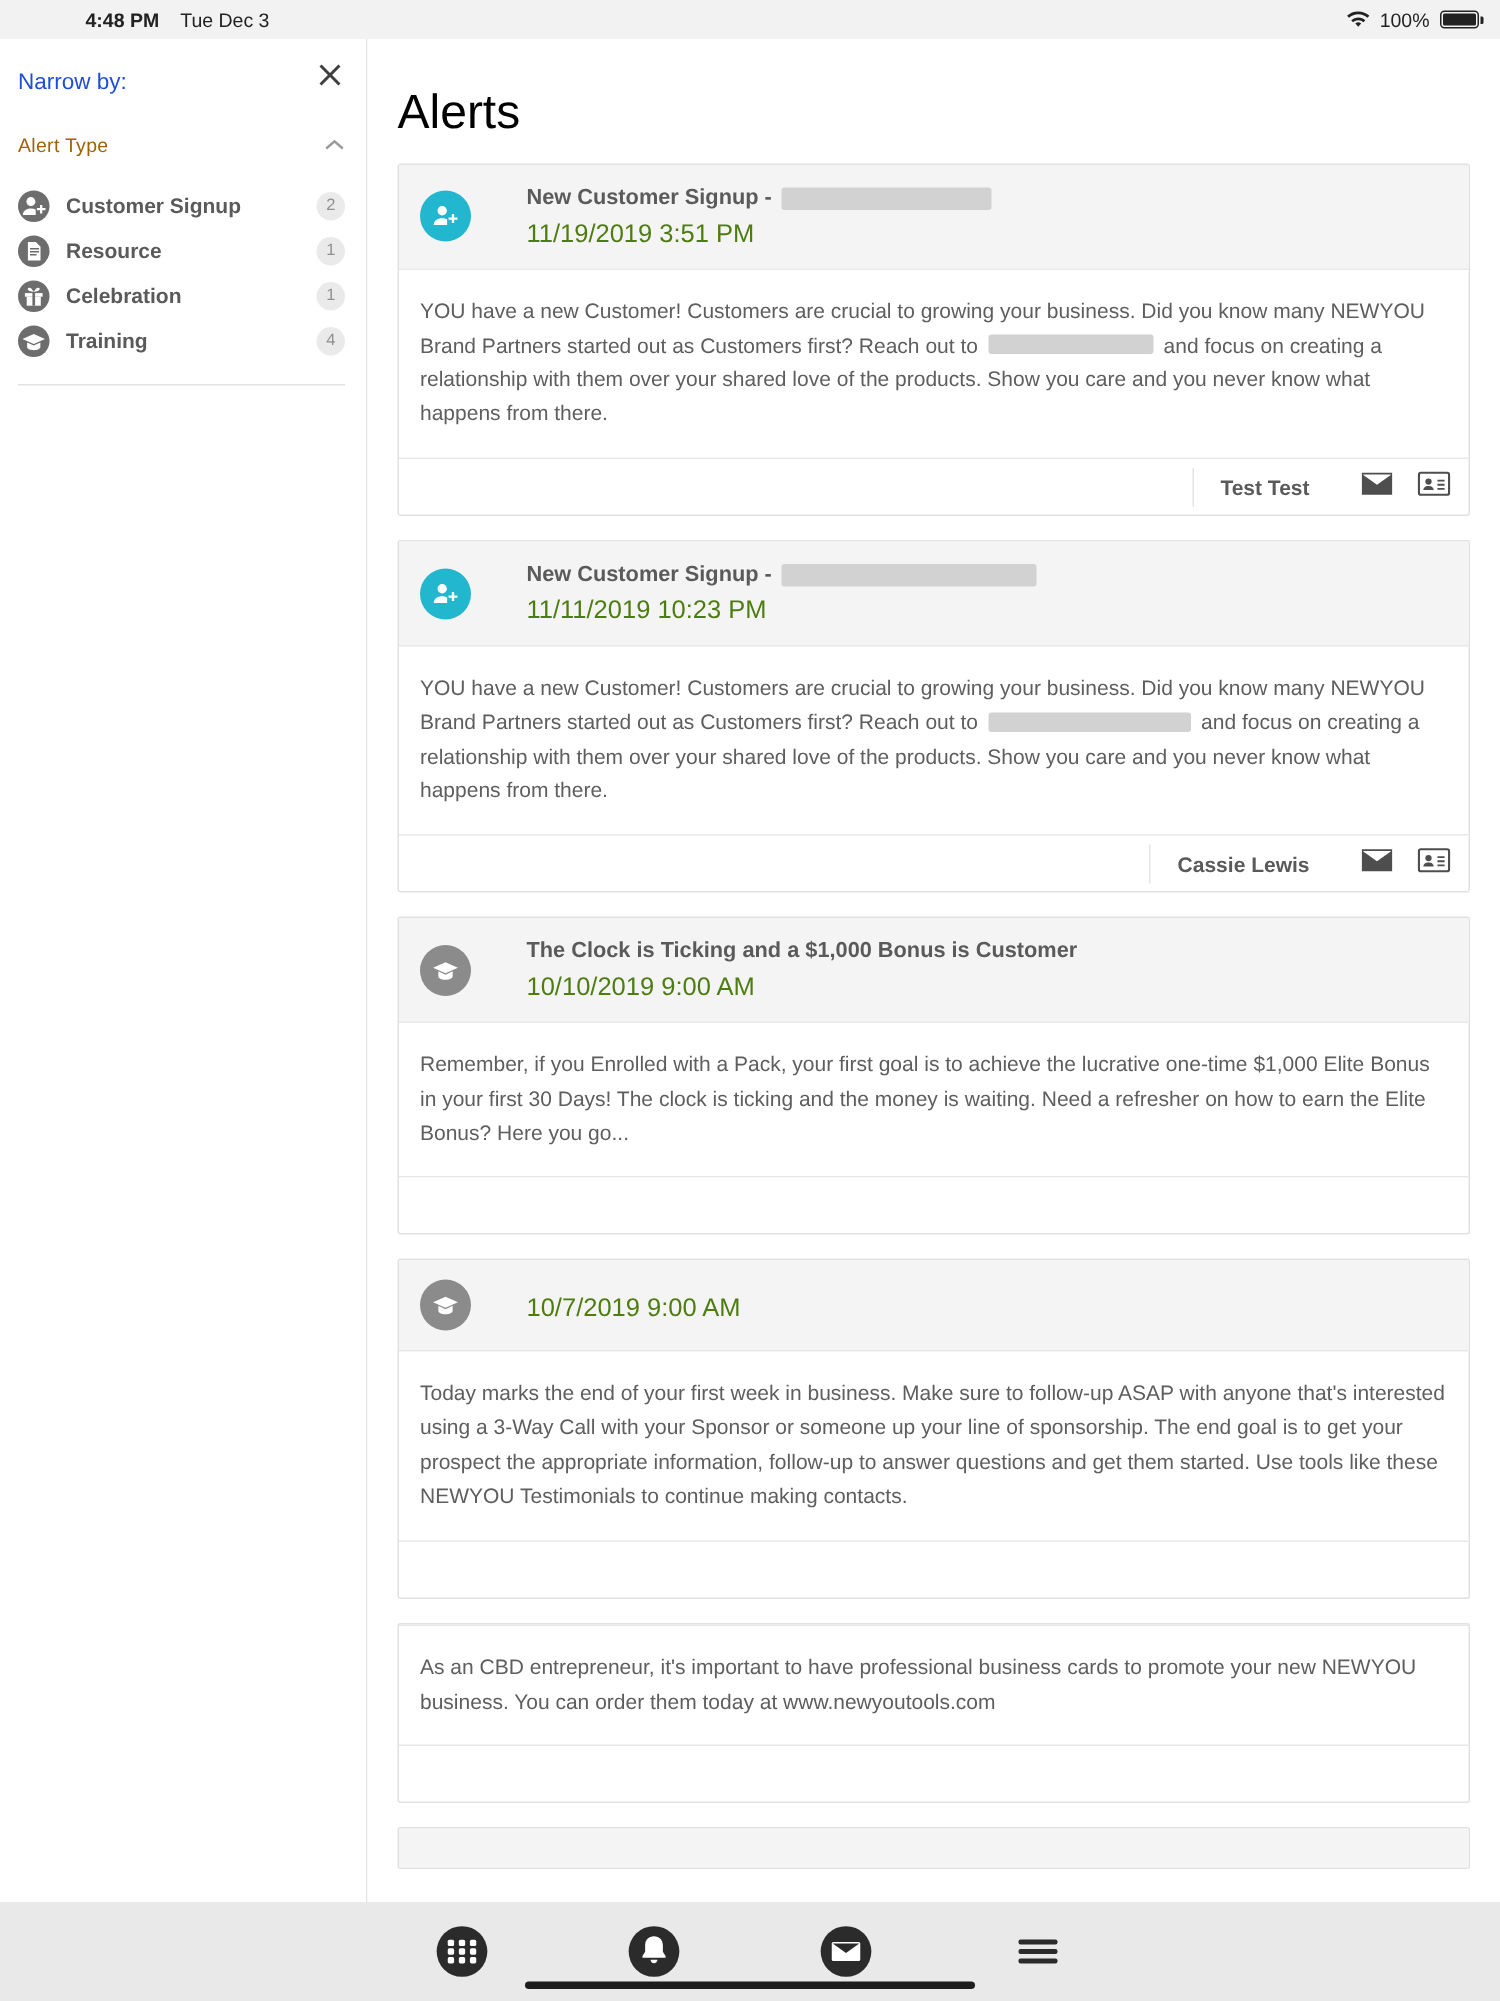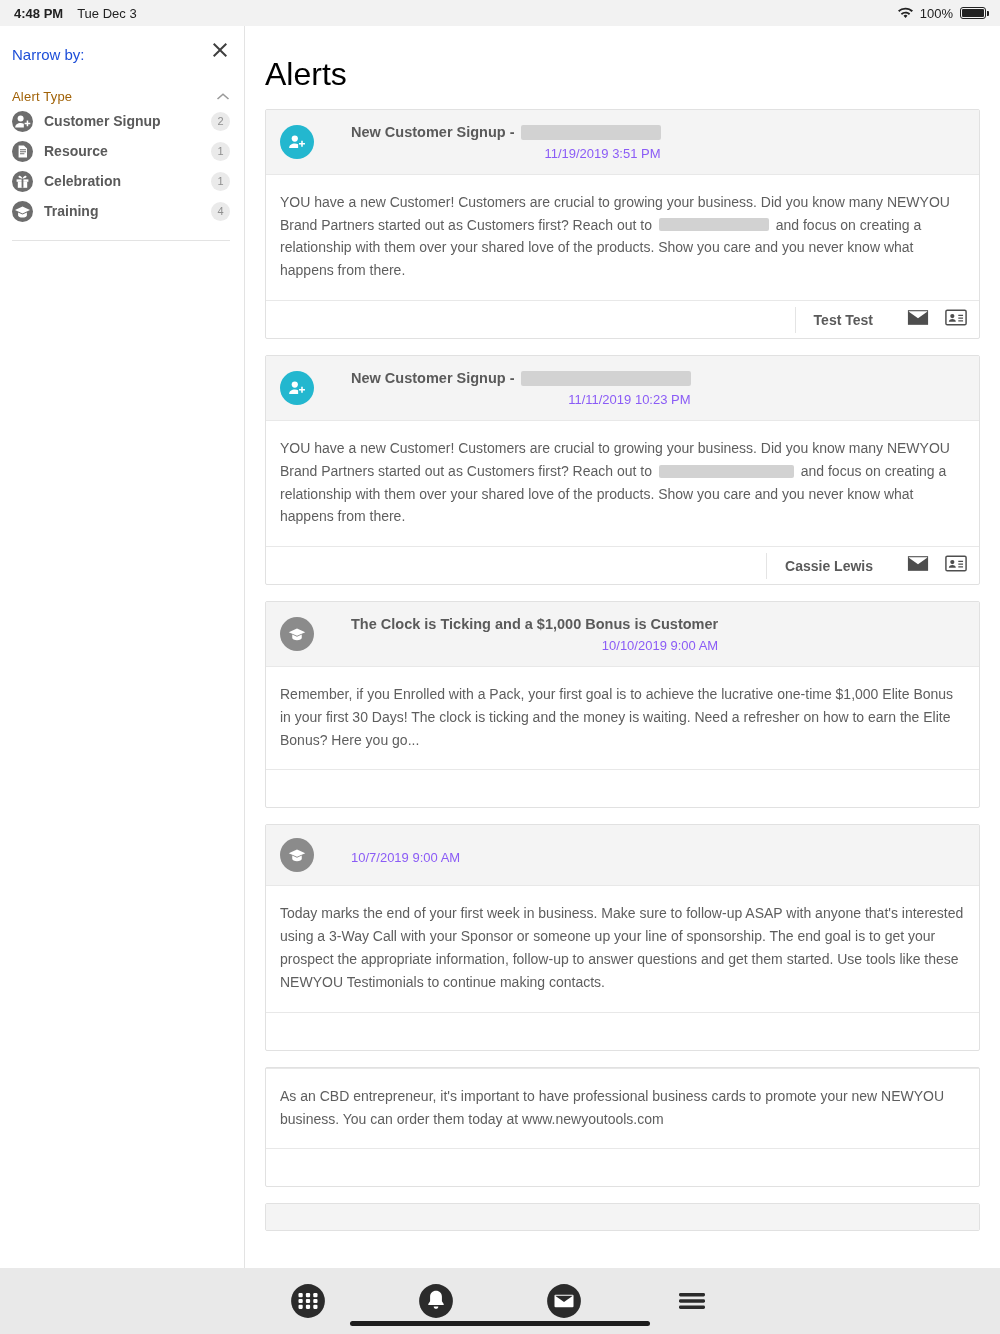--- a/index.html
+++ b/index.html
@@ -22,21 +22,21 @@
     background: #f2f2f2;
     display: flex;
     align-items: center;
     padding: 0 14px;
     font-size: 13px;
     color: #222;
     box-sizing: border-box;
   }
   .status-left { display: flex; gap: 14px; align-items: center; }
   .status-right { margin-left: auto; display: flex; gap: 7px; align-items: center; }
-  .status-time { font-weight: bold; }
+  .status-time { font-weight: bold; margin-left: 43px; }
   .status-date { font-weight: normal; }
   .wifi-ico { display: inline-block; width: 15px; height: 12px; position: relative; }
   .wifi-ico svg { display:block; }
   .battery {
     width: 26px; height: 12px;
     border: 1.4px solid #222;
     border-radius: 3px;
     position: relative;
     box-sizing: border-box;
   }
@@ -101,21 +101,21 @@
     letter-spacing: .2px;
   }
   .chev {
     margin-left: auto;
     width: 14px; height: 10px;
     color: #9a9a9a;
   }
   .chev svg { display:block; }
 
   .filter-list {
-    margin-top: 2px;
+    margin-top: 18px;
     padding: 0 14px 0 12px;
   }
   .filter-item {
     display: flex;
     align-items: center;
     height: 30px;
     cursor: pointer;
   }
   .filter-ico {
     width: 21px; height: 21px;
@@ -210,24 +210,23 @@
     display: inline-block;
     height: 13px;
     background: #d2d2d2;
     border-radius: 2px;
     vertical-align: middle;
     margin: 0 3px;
     position: relative;
     top: -1px;
   }
   .card-date {
-    font-size: 13px;
-    color: #8b5cf6;
+    font-size: 17px;
+    color: #4d7c0f;
     margin-top: 4px;
-    text-align: right;
   }
   .card-body {
     padding: 16px 14px 18px 14px;
     font-size: 14px;
     line-height: 1.63;
     color: #5e5e5e;
     border-top: 1px solid #e8e8e8;
   }
   .card-foot {
     border-top: 1px solid #e8e8e8;

